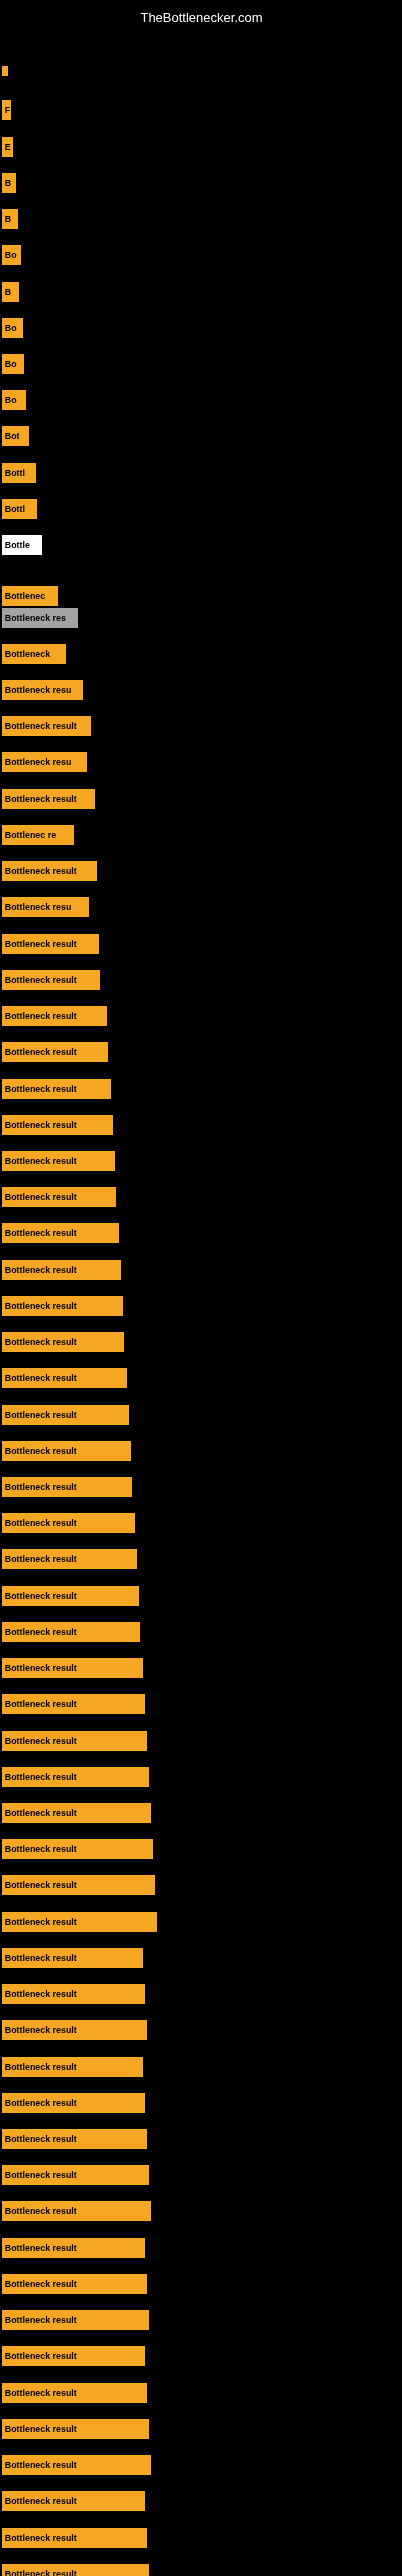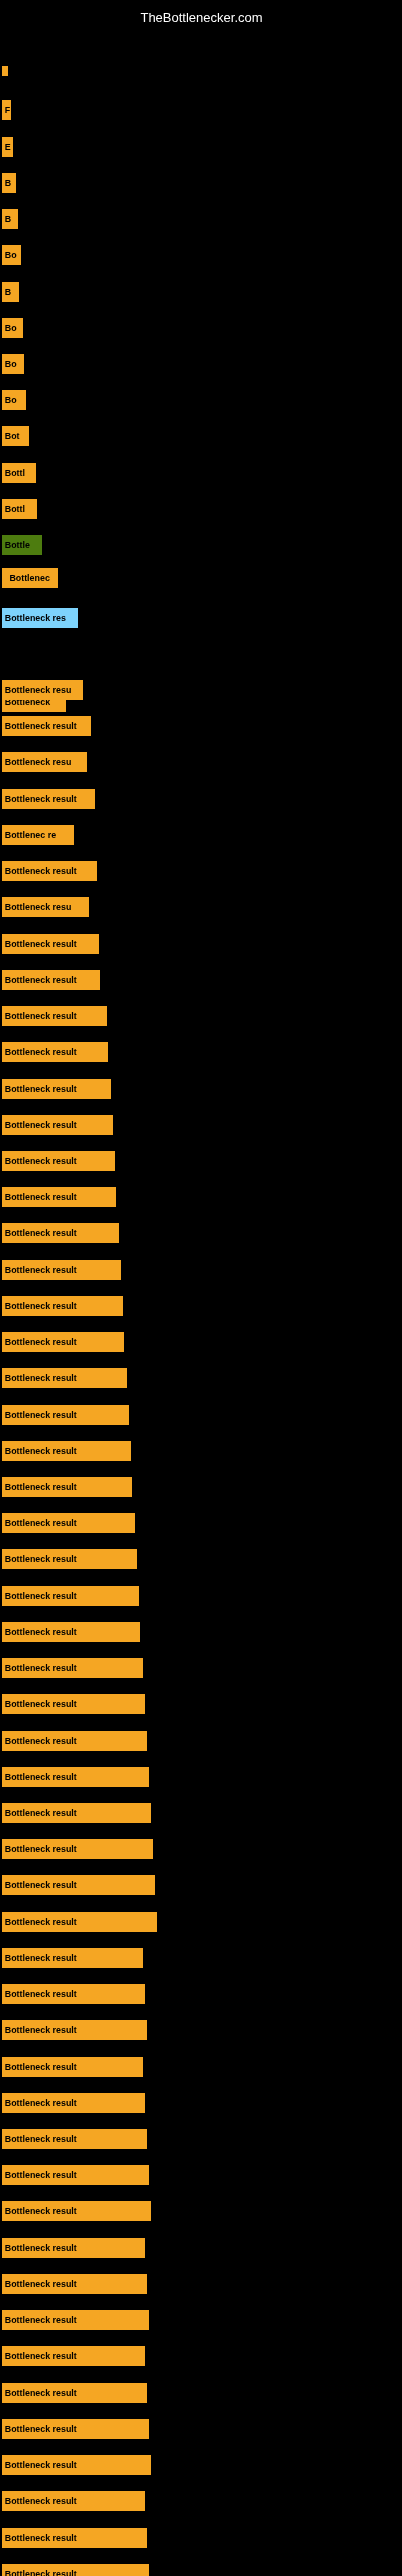--- a/index.html
+++ b/index.html
@@ -46,24 +46,24 @@
     <div style="position: absolute; top: 141px; left: 1.6px;"><span style="background-color: rgb(245, 166, 35); color: rgb(0, 0, 0); font-size: 8.9px; font-weight: bold; padding: 4.8px 3.2px; display: inline-block; width: 14.5px; min-width: 14.5px; overflow: hidden; white-space: nowrap; line-height: 1.2;">B</span></div>
     <div style="position: absolute; top: 177px; left: 1.6px;"><span style="background-color: rgb(245, 166, 35); color: rgb(0, 0, 0); font-size: 8.9px; font-weight: bold; padding: 4.8px 3.2px; display: inline-block; width: 16px; min-width: 16px; overflow: hidden; white-space: nowrap; line-height: 1.2;">B</span></div>
     <div style="position: absolute; top: 213px; left: 1.6px;"><span style="background-color: rgb(245, 166, 35); color: rgb(0, 0, 0); font-size: 8.9px; font-weight: bold; padding: 4.8px 3.2px; display: inline-block; width: 19.3px; min-width: 19.3px; overflow: hidden; white-space: nowrap; line-height: 1.2;">Bo</span></div>
     <div style="position: absolute; top: 250px; left: 1.6px;"><span style="background-color: rgb(245, 166, 35); color: rgb(0, 0, 0); font-size: 8.9px; font-weight: bold; padding: 4.8px 3.2px; display: inline-block; width: 17.7px; min-width: 17.7px; overflow: hidden; white-space: nowrap; line-height: 1.2;">B</span></div>
     <div style="position: absolute; top: 286px; left: 1.6px;"><span style="background-color: rgb(245, 166, 35); color: rgb(0, 0, 0); font-size: 8.9px; font-weight: bold; padding: 4.8px 3.2px; display: inline-block; width: 21px; min-width: 21px; overflow: hidden; white-space: nowrap; line-height: 1.2;">Bo</span></div>
     <div style="position: absolute; top: 322px; left: 1.6px;"><span style="background-color: rgb(245, 166, 35); color: rgb(0, 0, 0); font-size: 8.9px; font-weight: bold; padding: 4.8px 3.2px; display: inline-block; width: 22.5px; min-width: 22.5px; overflow: hidden; white-space: nowrap; line-height: 1.2;">Bo</span></div>
     <div style="position: absolute; top: 358px; left: 1.6px;"><span style="background-color: rgb(245, 166, 35); color: rgb(0, 0, 0); font-size: 8.9px; font-weight: bold; padding: 4.8px 3.2px; display: inline-block; width: 24px; min-width: 24px; overflow: hidden; white-space: nowrap; line-height: 1.2;">Bo</span></div>
     <div style="position: absolute; top: 394px; left: 1.6px;"><span style="background-color: rgb(245, 166, 35); color: rgb(0, 0, 0); font-size: 8.9px; font-weight: bold; padding: 4.8px 3.2px; display: inline-block; width: 17px; min-width: 27px; overflow: hidden; white-space: nowrap; line-height: 1.2;">Bot</span></div>
     <div style="position: absolute; top: 431px; left: 1.6px;"><span style="background-color: rgb(245, 166, 35); color: rgb(0, 0, 0); font-size: 8.9px; font-weight: bold; padding: 4.8px 3.2px; display: inline-block; width: 34px; min-width: 34px; overflow: hidden; white-space: nowrap; line-height: 1.2;">Bottl</span></div>
     <div style="position: absolute; top: 467px; left: 1.6px;"><span style="background-color: rgb(245, 166, 35); color: rgb(0, 0, 0); font-size: 8.9px; font-weight: bold; padding: 4.8px 3.2px; display: inline-block; width: 35px; min-width: 35px; overflow: hidden; white-space: nowrap; line-height: 1.2;">Bottl</span></div>
-    <div style="position: absolute; top: 503px; left: 1.6px;"><span style="background-color: #4d7c0f; color: rgb(0, 0, 0); font-size: 8.9px; font-weight: bold; padding: 4.8px 3.2px; display: inline-block; width: 40px; min-width: 40px; overflow: hidden; white-space: nowrap; line-height: 1.2;">Bottle</span></div>
-    <div style="position: absolute; top: 536px; left: 1.6px; text-align: center;"><span style="background-color: rgb(245, 166, 35); color: rgb(0, 0, 0); font-size: 8.9px; font-weight: bold; padding: 4.8px 3.2px; display: inline-block; width: 56px; min-width: 56px; overflow: hidden; white-space: nowrap; line-height: 1.2;">Bottlenec</span></div>
-    <div style="position: absolute; top: 576px; left: 1.6px;"><span style="background-color: #7dd3fc; color: rgb(0, 0, 0); font-size: 8.9px; font-weight: bold; padding: 4.8px 3.2px; display: inline-block; width: 76px; min-width: 76px; overflow: hidden; white-space: nowrap; line-height: 1.2;">Bottleneck res</span></div>
-    <div style="position: absolute; top: 612px; left: 1.6px; margin-top: 48px;"><span style="background-color: rgb(245, 166, 35); color: rgb(0, 0, 0); font-size: 8.9px; font-weight: bold; padding: 4.8px 3.2px; display: inline-block; width: 64px; min-width: 64px; overflow: hidden; white-space: nowrap; line-height: 1.2;">Bottleneck</span></div>
+    <div style="position: absolute; top: 503px; left: 1.6px;"><span style="background-color: #ffffff; color: rgb(0, 0, 0); font-size: 8.9px; font-weight: bold; padding: 4.8px 3.2px; display: inline-block; width: 40px; min-width: 40px; overflow: hidden; white-space: nowrap; line-height: 1.2;">Bottle</span></div>
+    <div style="position: absolute; top: 554px; left: 1.6px;"><span style="background-color: rgb(245, 166, 35); color: rgb(0, 0, 0); font-size: 8.9px; font-weight: bold; padding: 4.8px 3.2px; display: inline-block; width: 56px; min-width: 56px; overflow: hidden; white-space: nowrap; line-height: 1.2;">Bottlenec</span></div>
+    <div style="position: absolute; top: 576px; left: 1.6px;"><span style="background-color: #a3a3a3; color: rgb(0, 0, 0); font-size: 8.9px; font-weight: bold; padding: 4.8px 3.2px; display: inline-block; width: 76px; min-width: 76px; overflow: hidden; white-space: nowrap; line-height: 1.2;">Bottleneck res</span></div>
+    <div style="position: absolute; top: 612px; left: 1.6px;"><span style="background-color: rgb(245, 166, 35); color: rgb(0, 0, 0); font-size: 8.9px; font-weight: bold; padding: 4.8px 3.2px; display: inline-block; width: 64px; min-width: 64px; overflow: hidden; white-space: nowrap; line-height: 1.2;">Bottleneck</span></div>
     <div style="position: absolute; top: 648px; left: 1.6px;"><span style="background-color: rgb(245, 166, 35); color: rgb(0, 0, 0); font-size: 8.9px; font-weight: bold; padding: 4.8px 3.2px; display: inline-block; width: 81px; min-width: 81px; overflow: hidden; white-space: nowrap; line-height: 1.2;">Bottleneck resu</span></div>
     <div style="position: absolute; top: 684px; left: 1.6px;"><span style="background-color: rgb(245, 166, 35); color: rgb(0, 0, 0); font-size: 8.9px; font-weight: bold; padding: 4.8px 3.2px; display: inline-block; width: 89px; min-width: 89px; overflow: hidden; white-space: nowrap; line-height: 1.2;">Bottleneck result</span></div>
     <div style="position: absolute; top: 720px; left: 1.6px;"><span style="background-color: rgb(245, 166, 35); color: rgb(0, 0, 0); font-size: 8.9px; font-weight: bold; padding: 4.8px 3.2px; display: inline-block; width: 85px; min-width: 85px; overflow: hidden; white-space: nowrap; line-height: 1.2;">Bottleneck resu</span></div>
     <div style="position: absolute; top: 757px; left: 1.6px;"><span style="background-color: rgb(245, 166, 35); color: rgb(0, 0, 0); font-size: 8.9px; font-weight: bold; padding: 4.8px 3.2px; display: inline-block; width: 93px; min-width: 93px; overflow: hidden; white-space: nowrap; line-height: 1.2;">Bottleneck result</span></div>
     <div style="position: absolute; top: 793px; left: 1.6px;"><span style="background-color: rgb(245, 166, 35); color: rgb(0, 0, 0); font-size: 8.9px; font-weight: bold; padding: 4.8px 3.2px; display: inline-block; width: 72px; min-width: 72px; overflow: hidden; white-space: nowrap; line-height: 1.2;">Bottlenec re</span></div>
     <div style="position: absolute; top: 829px; left: 1.6px;"><span style="background-color: rgb(245, 166, 35); color: rgb(0, 0, 0); font-size: 8.9px; font-weight: bold; padding: 4.8px 3.2px; display: inline-block; width: 95px; min-width: 95px; overflow: hidden; white-space: nowrap; line-height: 1.2;">Bottleneck result</span></div>
     <div style="position: absolute; top: 865px; left: 1.6px;"><span style="background-color: rgb(245, 166, 35); color: rgb(0, 0, 0); font-size: 8.9px; font-weight: bold; padding: 4.8px 3.2px; display: inline-block; width: 87px; min-width: 87px; overflow: hidden; white-space: nowrap; line-height: 1.2;">Bottleneck resu</span></div>
     <div style="position: absolute; top: 902px; left: 1.6px;"><span style="background-color: rgb(245, 166, 35); color: rgb(0, 0, 0); font-size: 8.9px; font-weight: bold; padding: 4.8px 3.2px; display: inline-block; width: 97px; min-width: 97px; overflow: hidden; white-space: nowrap; line-height: 1.2;">Bottleneck result</span></div>
     <div style="position: absolute; top: 938px; left: 1.6px;"><span style="background-color: rgb(245, 166, 35); color: rgb(0, 0, 0); font-size: 8.9px; font-weight: bold; padding: 4.8px 3.2px; display: inline-block; width: 98px; min-width: 98px; overflow: hidden; white-space: nowrap; line-height: 1.2;">Bottleneck result</span></div>
     <div style="position: absolute; top: 974px; left: 1.6px;"><span style="background-color: rgb(245, 166, 35); color: rgb(0, 0, 0); font-size: 8.9px; font-weight: bold; padding: 4.8px 3.2px; display: inline-block; width: 105px; min-width: 105px; overflow: hidden; white-space: nowrap; line-height: 1.2;">Bottleneck result</span></div>

